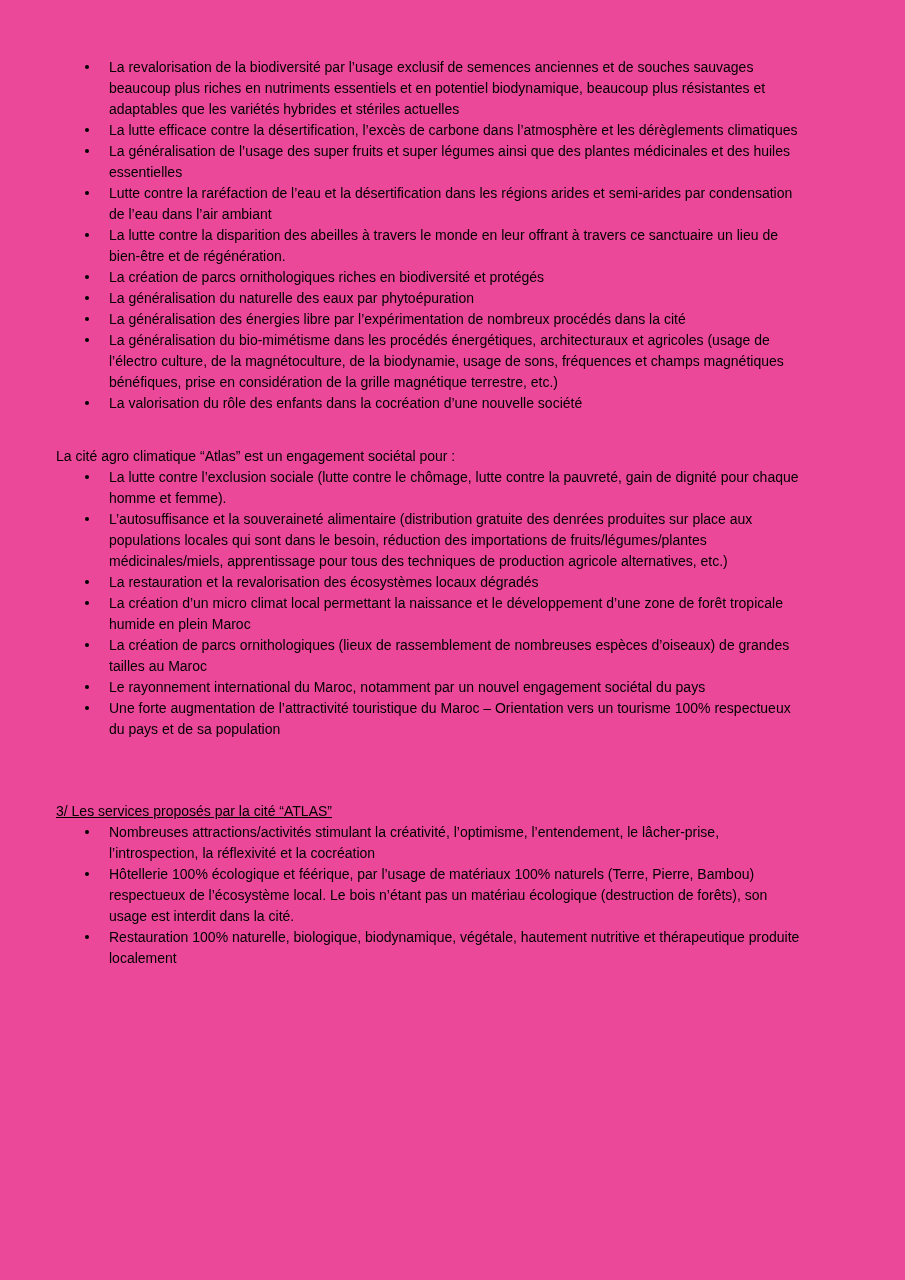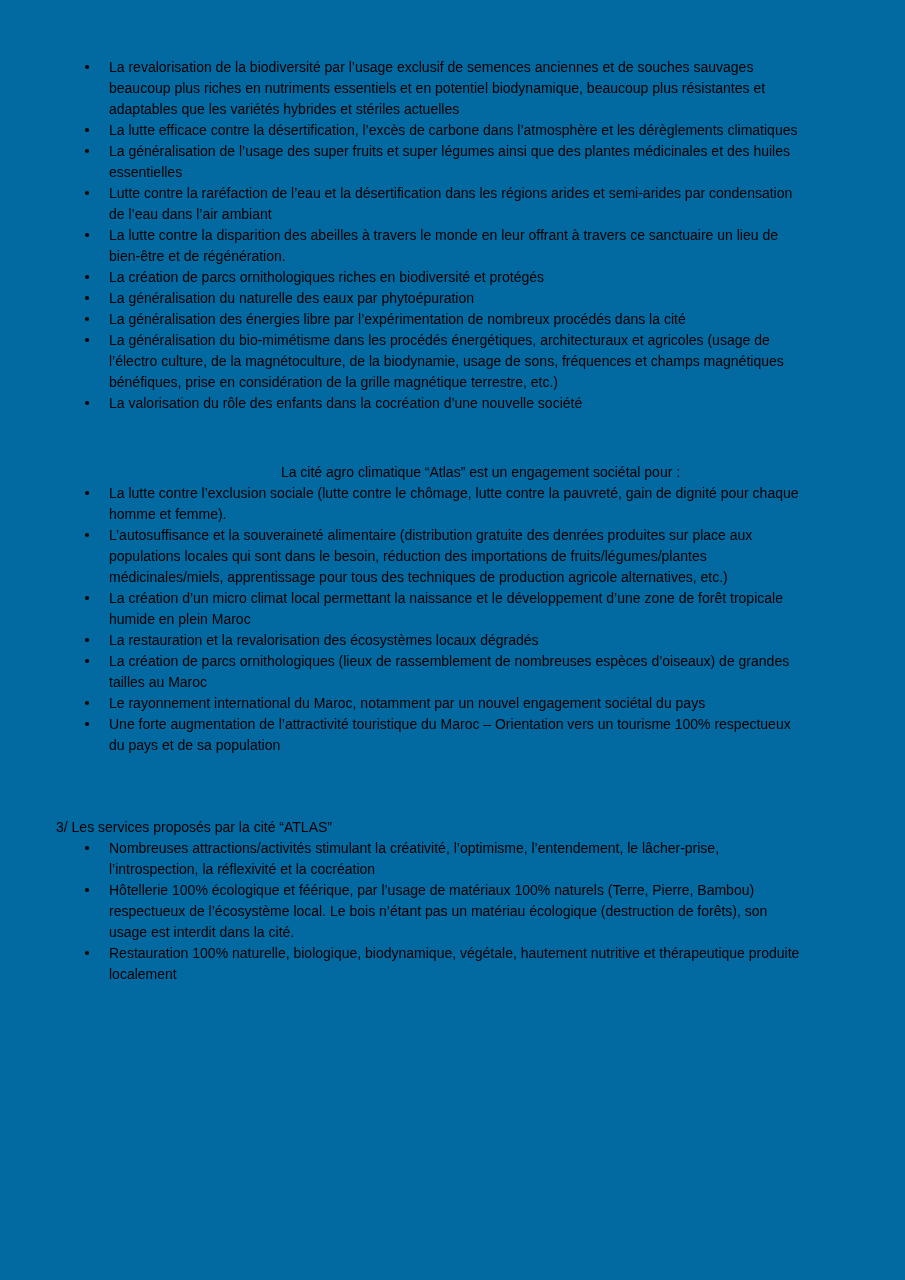--- a/index.html
+++ b/index.html
@@ -4,21 +4,21 @@
 <style>
   html, body {
     margin: 0;
     padding: 0;
     background: #ffffff;
   }
   .page {
     position: relative;
     width: 905px;
     height: 1280px;
-    background: #0369a1;
+    background: #ec4899;
     color: #000000;
     font-family: "Liberation Sans", sans-serif;
     font-size: 14px;
     line-height: 21px;
     box-sizing: border-box;
     padding: 57px 0 0 56px;
     overflow: hidden;
   }
   ul.bullets {
     list-style: none;
@@ -38,23 +38,23 @@
     top: 8px;
     width: 4px;
     height: 4px;
     background: #000000;
     border-radius: 50%;
   }
   .heading, .para {
     white-space: pre-wrap;
   }
   .heading-local   { margin-top: 58px; }
-  .para-intro      { margin-top: 48px; text-align: center; }
+  .para-intro      { margin-top: 32px; }
   .list-local      { margin-top: 26px; }
-  .heading-services{ margin-top: 61px; }
+  .heading-services{ margin-top: 61px; text-decoration: underline; }
   .list-services   { margin-top: 64px; }
 </style>
 </head>
 <body>
 
 <div class="page">
 
   <ul class="bullets list-global">
     <li>La revalorisation de la biodiversité par l’usage exclusif de semences anciennes et de souches sauvages
 beaucoup plus riches en nutriments essentiels et en potentiel biodynamique, beaucoup plus résistantes et
@@ -77,23 +77,23 @@
 
 
   <div class="para para-intro">La cité agro climatique “Atlas” est un engagement sociétal pour :</div>
 
   <ul class="bullets list-local">
     <li>La lutte contre l’exclusion sociale (lutte contre le chômage, lutte contre la pauvreté, gain de dignité pour chaque
 homme et femme).</li>
     <li>L’autosuffisance et la souveraineté alimentaire (distribution gratuite des denrées produites sur place aux
 populations locales qui sont dans le besoin, réduction des importations de fruits/légumes/plantes
 médicinales/miels, apprentissage pour tous des techniques de production agricole alternatives, etc.)</li>
+    <li>La restauration et la revalorisation des écosystèmes locaux dégradés</li>
     <li>La création d’un micro climat local permettant la naissance et le développement d’une zone de forêt tropicale
 humide en plein Maroc</li>
-    <li>La restauration et la revalorisation des écosystèmes locaux dégradés</li>
     <li>La création de parcs ornithologiques (lieux de rassemblement de nombreuses espèces d’oiseaux) de grandes
 tailles au Maroc</li>
     <li>Le rayonnement international du Maroc, notamment par un nouvel engagement sociétal du pays</li>
     <li>Une forte augmentation de l’attractivité touristique du Maroc – Orientation vers un tourisme 100% respectueux
 du pays et de sa population</li>
   </ul>
 
   <div class="heading heading-services">3/ Les services proposés par la cité “ATLAS”</div>
 
   <ul class="bullets list-services">

